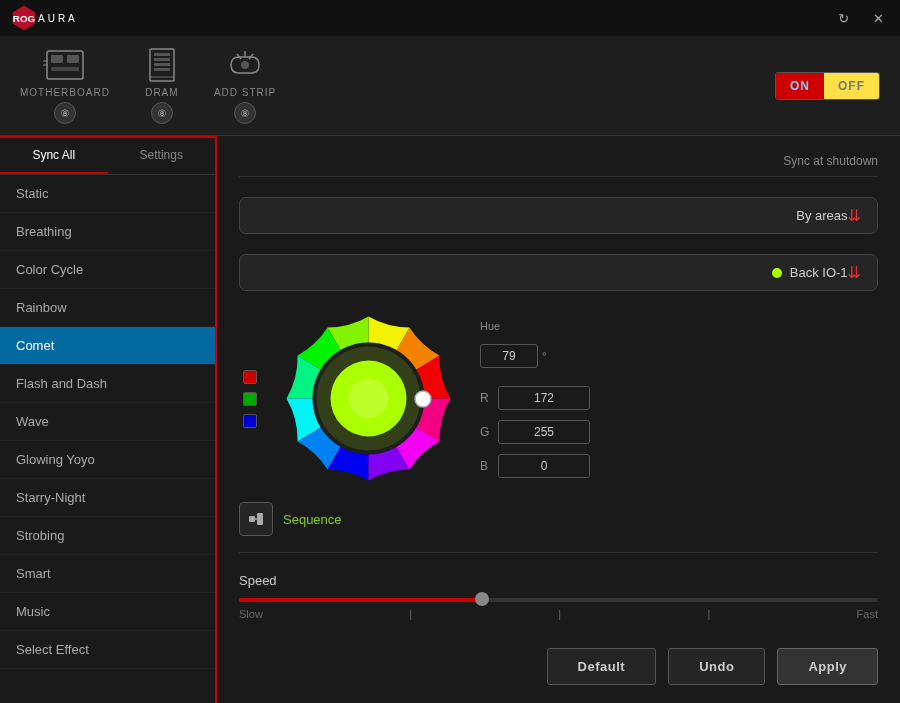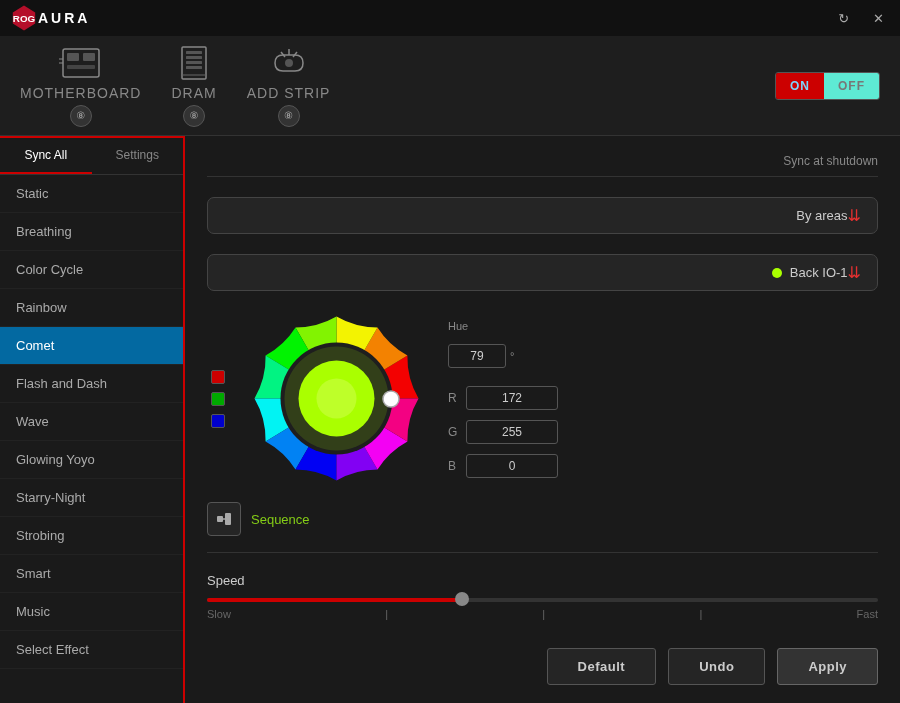--- a/index.html
+++ b/index.html
@@ -25,22 +25,22 @@
     #titlebar-left {
       display: flex;
       align-items: center;
     }
     #logo-icon {
       width: 28px;
       height: 28px;
     }
     #app-title {
       color: #fff;
-      font-size: 14px;
-      font-weight: bold;
+      font-size: 10px;
+      font-weight: normal;
       letter-spacing: 3px;
     }
     #titlebar-controls {
       display: flex;
       gap: 12px;
       align-items: center;
     }
     .titlebar-btn {
       color: #aaa;
       font-size: 13px;
@@ -73,21 +73,21 @@
       cursor: pointer;
     }
     .device-icon {
       width: 44px;
       height: 36px;
       display: flex;
       align-items: center;
       justify-content: center;
     }
     .device-label {
-      font-size: 14px;
+      font-size: 10px;
       color: #888;
       letter-spacing: 1px;
     }
     .device-badge {
       width: 22px;
       height: 22px;
       border-radius: 50%;
       background: #333;
       border: 1px solid #555;
       display: flex;
@@ -110,33 +110,33 @@
       font-weight: bold;
       cursor: pointer;
       border: none;
       letter-spacing: 1px;
     }
     .toggle-on {
       background: #c00;
       color: #7dd3fc;
     }
     .toggle-off {
-      background: #5eead4;
+      background: #fde047;
       color: #777;
     }
 
     
     #main {
       display: flex;
       height: calc(703px - 36px - 100px);
     }
 
     
     #sidebar {
-      width: 185px;
+      width: 217px;
       background: #1a1a1a;
       border-right: 2px solid #c00;
       border-top: 2px solid #c00;
       display: flex;
       flex-direction: column;
     }
     #tabs-header {
       display: flex;
       border-bottom: 1px solid #333;
     }

